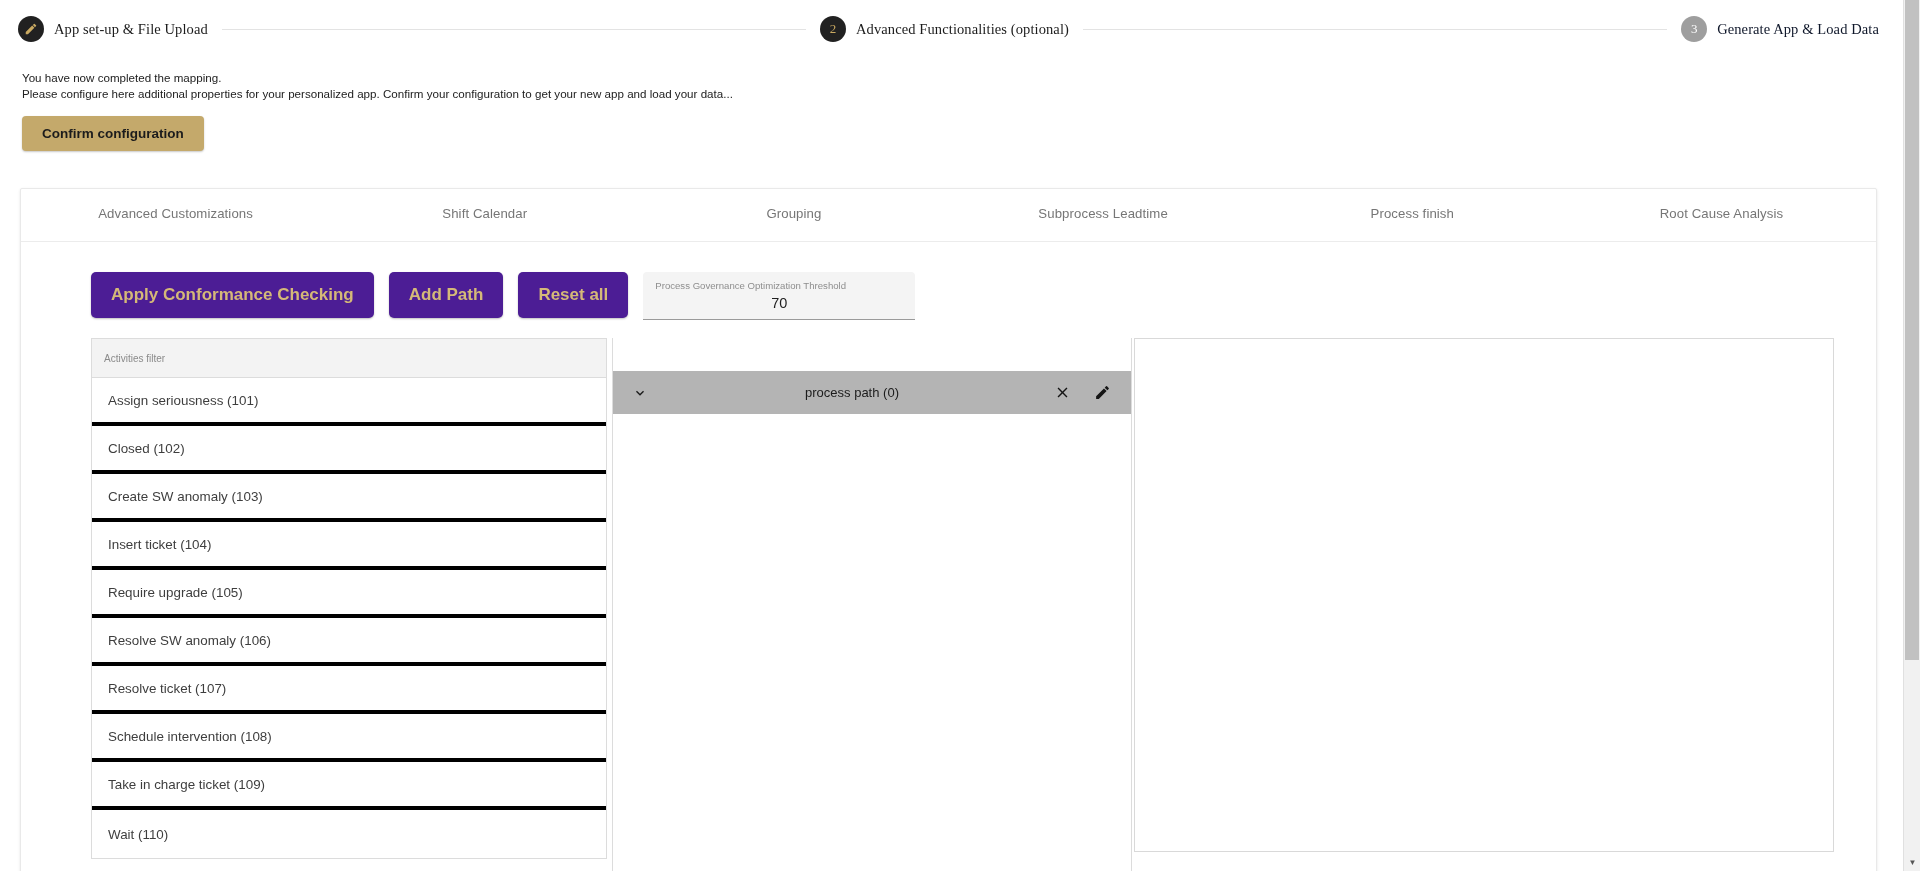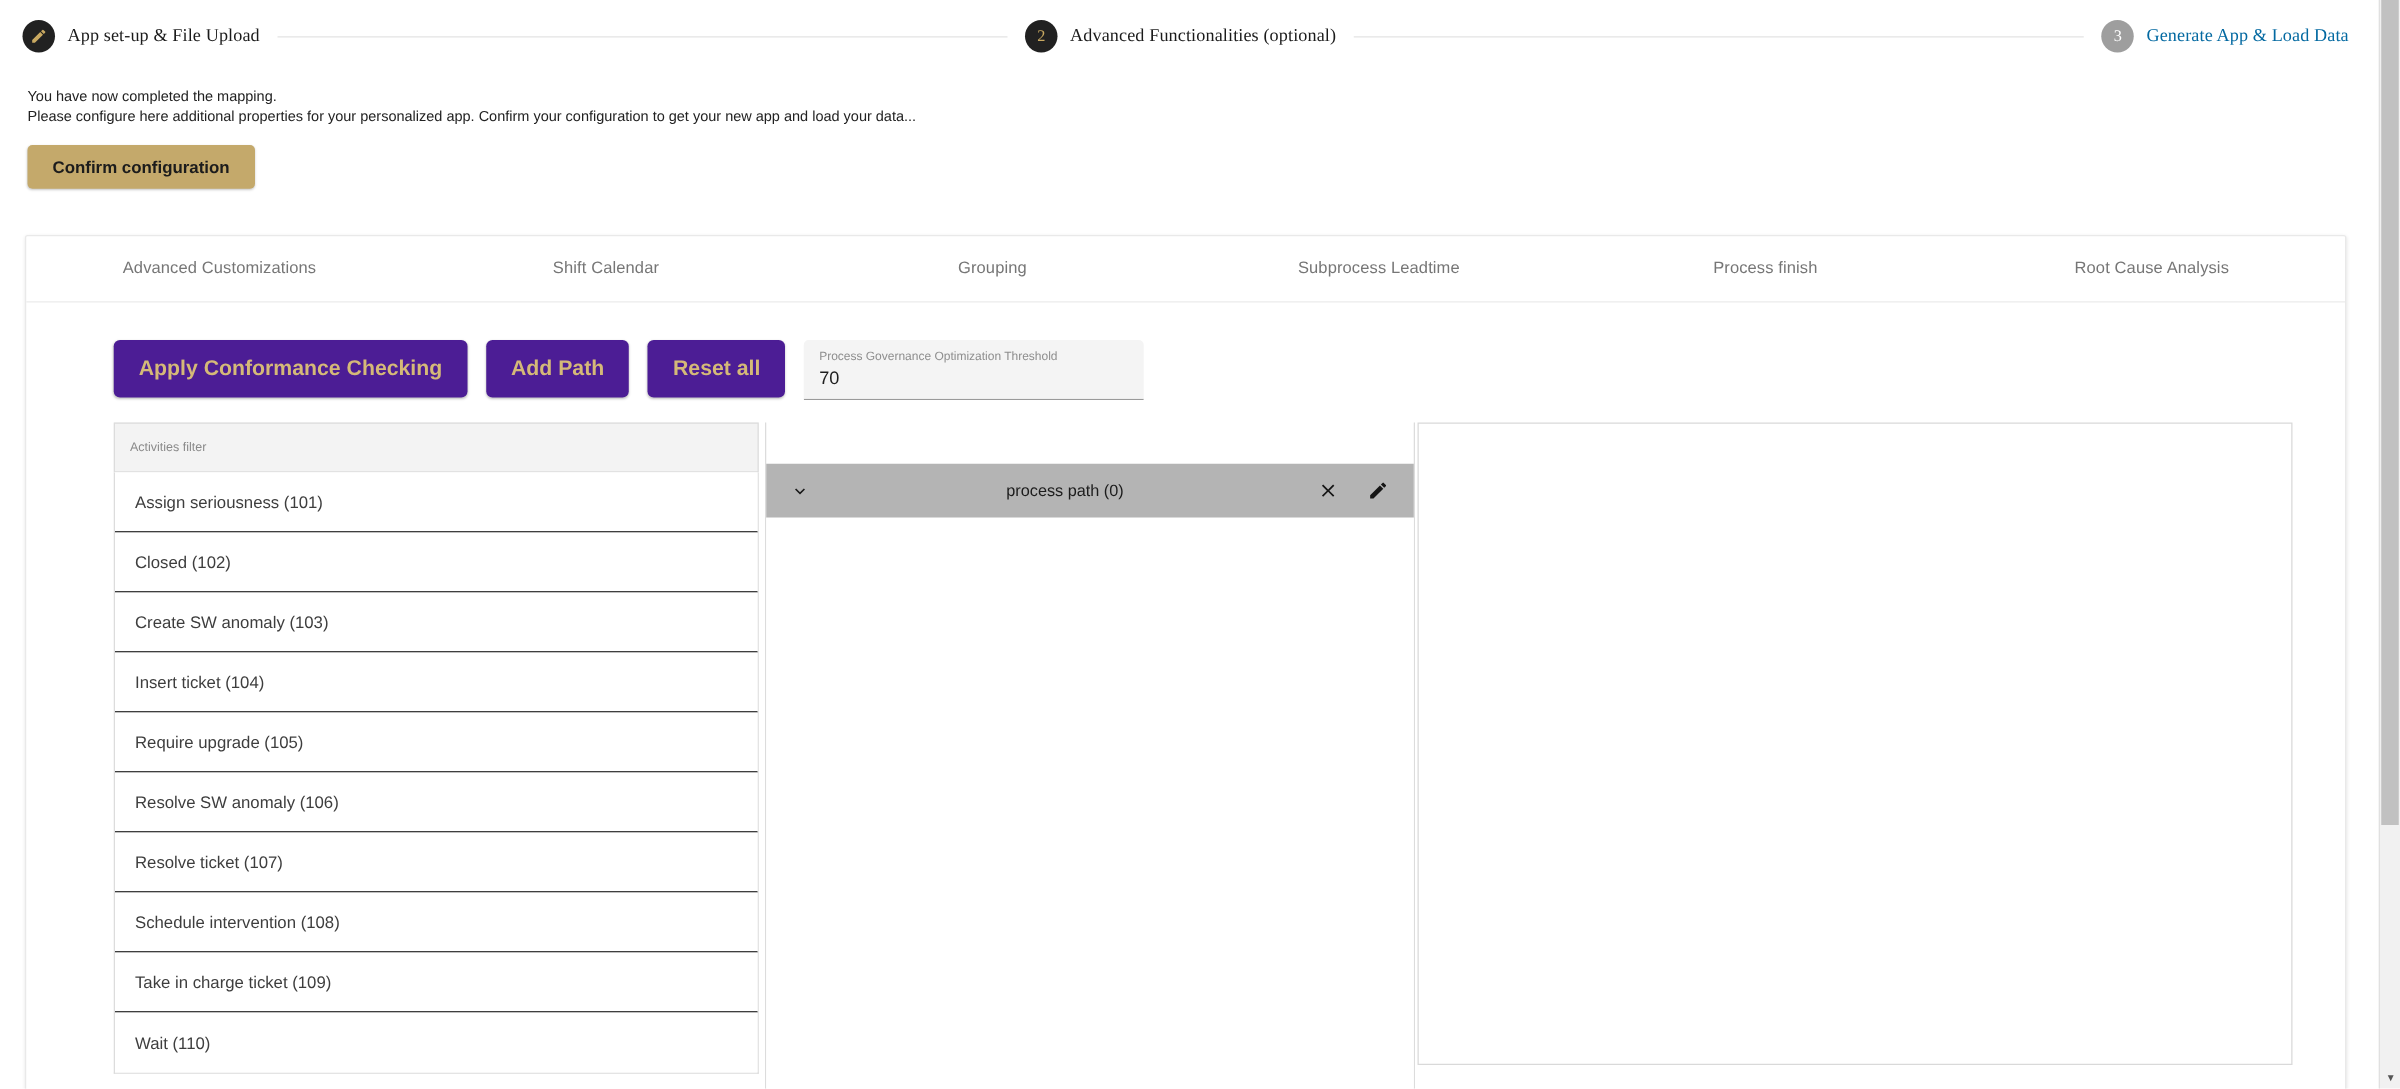--- a/index.html
+++ b/index.html
@@ -47,21 +47,21 @@
   }
   .step-circle.done { background: #212121; }
   .step-circle.active { background: #212121; color: #c9a961; font-weight: 400; }
   .step-circle.todo { background: #9e9e9e; color: #ffffff; }
   .pencil-svg { display:block; }
   .step-label {
     font-size: 14.5px;
     color: #1b1b1b;
     letter-spacing: .1px;
   }
-  .step-label.muted { color: #0369a1; }
+  .step-label.muted { color: #0f172a; }
   .step-line {
     flex: 1 1 auto;
     height: 1px;
     background: #e3e3e3;
     margin: 0 14px;
     min-width: 40px;
   }
 
   
   .intro {
@@ -163,20 +163,21 @@
     font-size: 14.5px;
     color: #1f1f1f;
     line-height: 22px;
     display: block;
     background: transparent;
     border: none;
     outline: none;
     width: 100%;
     font-family: "Liberation Sans", sans-serif;
     padding: 0;
+    text-align: center;
   }
 
   
   .panels {
     display: flex;
     padding: 18px 0 0 70px;
     align-items: flex-start;
   }
 
   .activities-panel {
@@ -199,21 +200,21 @@
     background: #fff;
     max-height: 520px;
   }
   .activity-item {
     height: 48px;
     display: flex;
     align-items: center;
     padding-left: 16px;
     font-size: 13.4px;
     color: #3e3e3e;
-    border-bottom: 1px solid #000000;
+    border-bottom: 4px solid #000000;
     cursor: pointer;
     background: #fff;
   }
   .activity-item:last-child { border-bottom: none; }
 
   .gap-col { width: 5px; flex: 0 0 5px; }
 
   .path-panel {
     width: 520px;
     flex: 0 0 520px;

